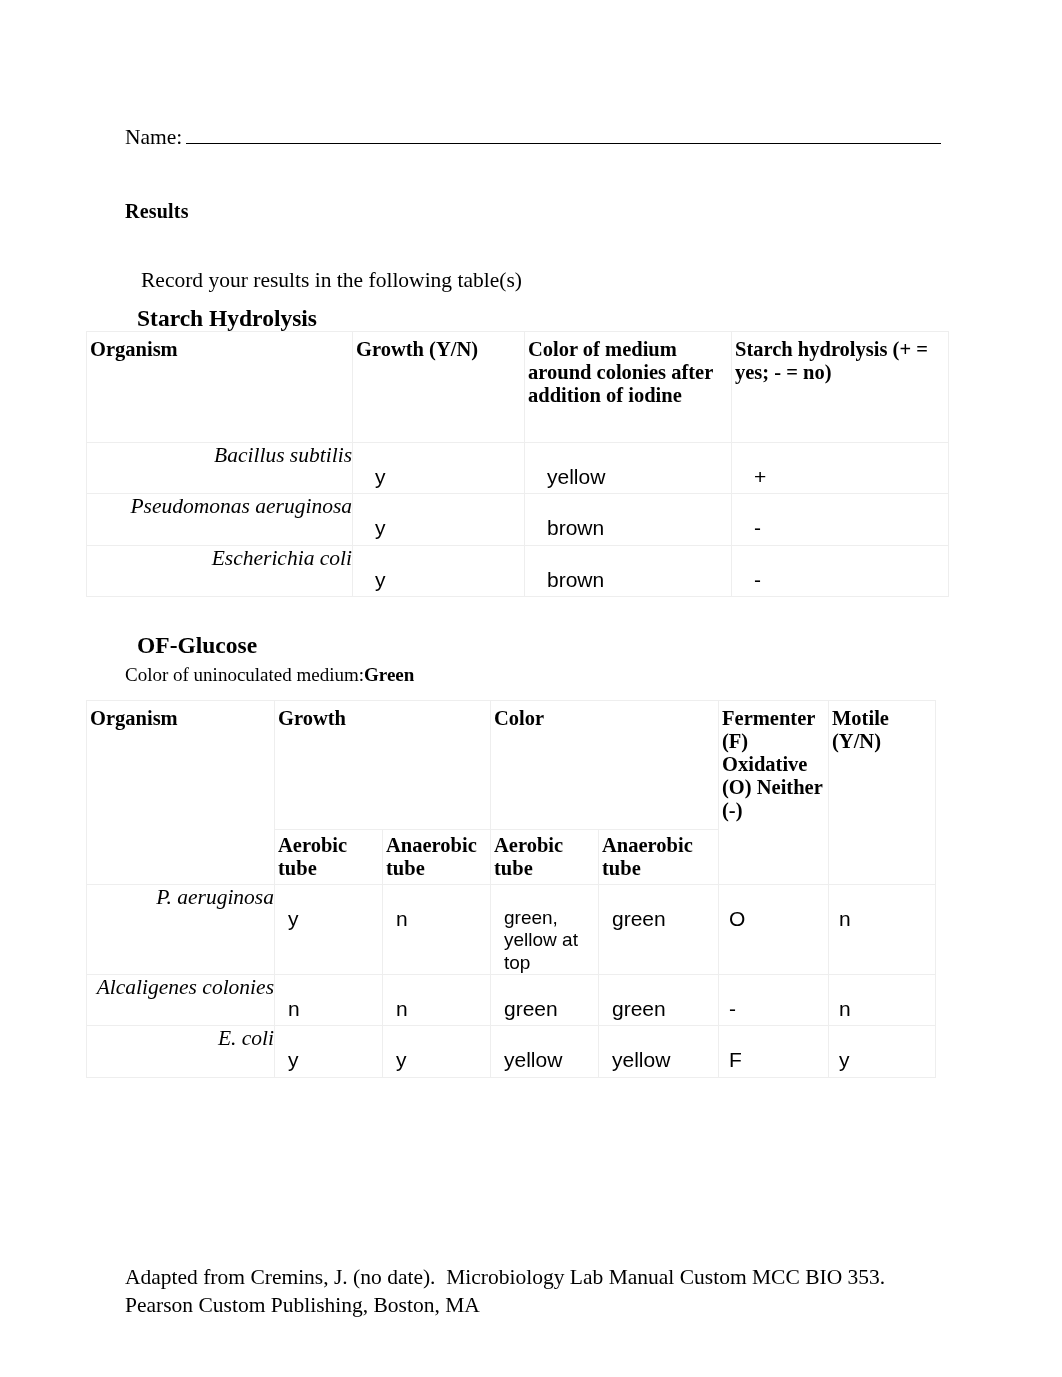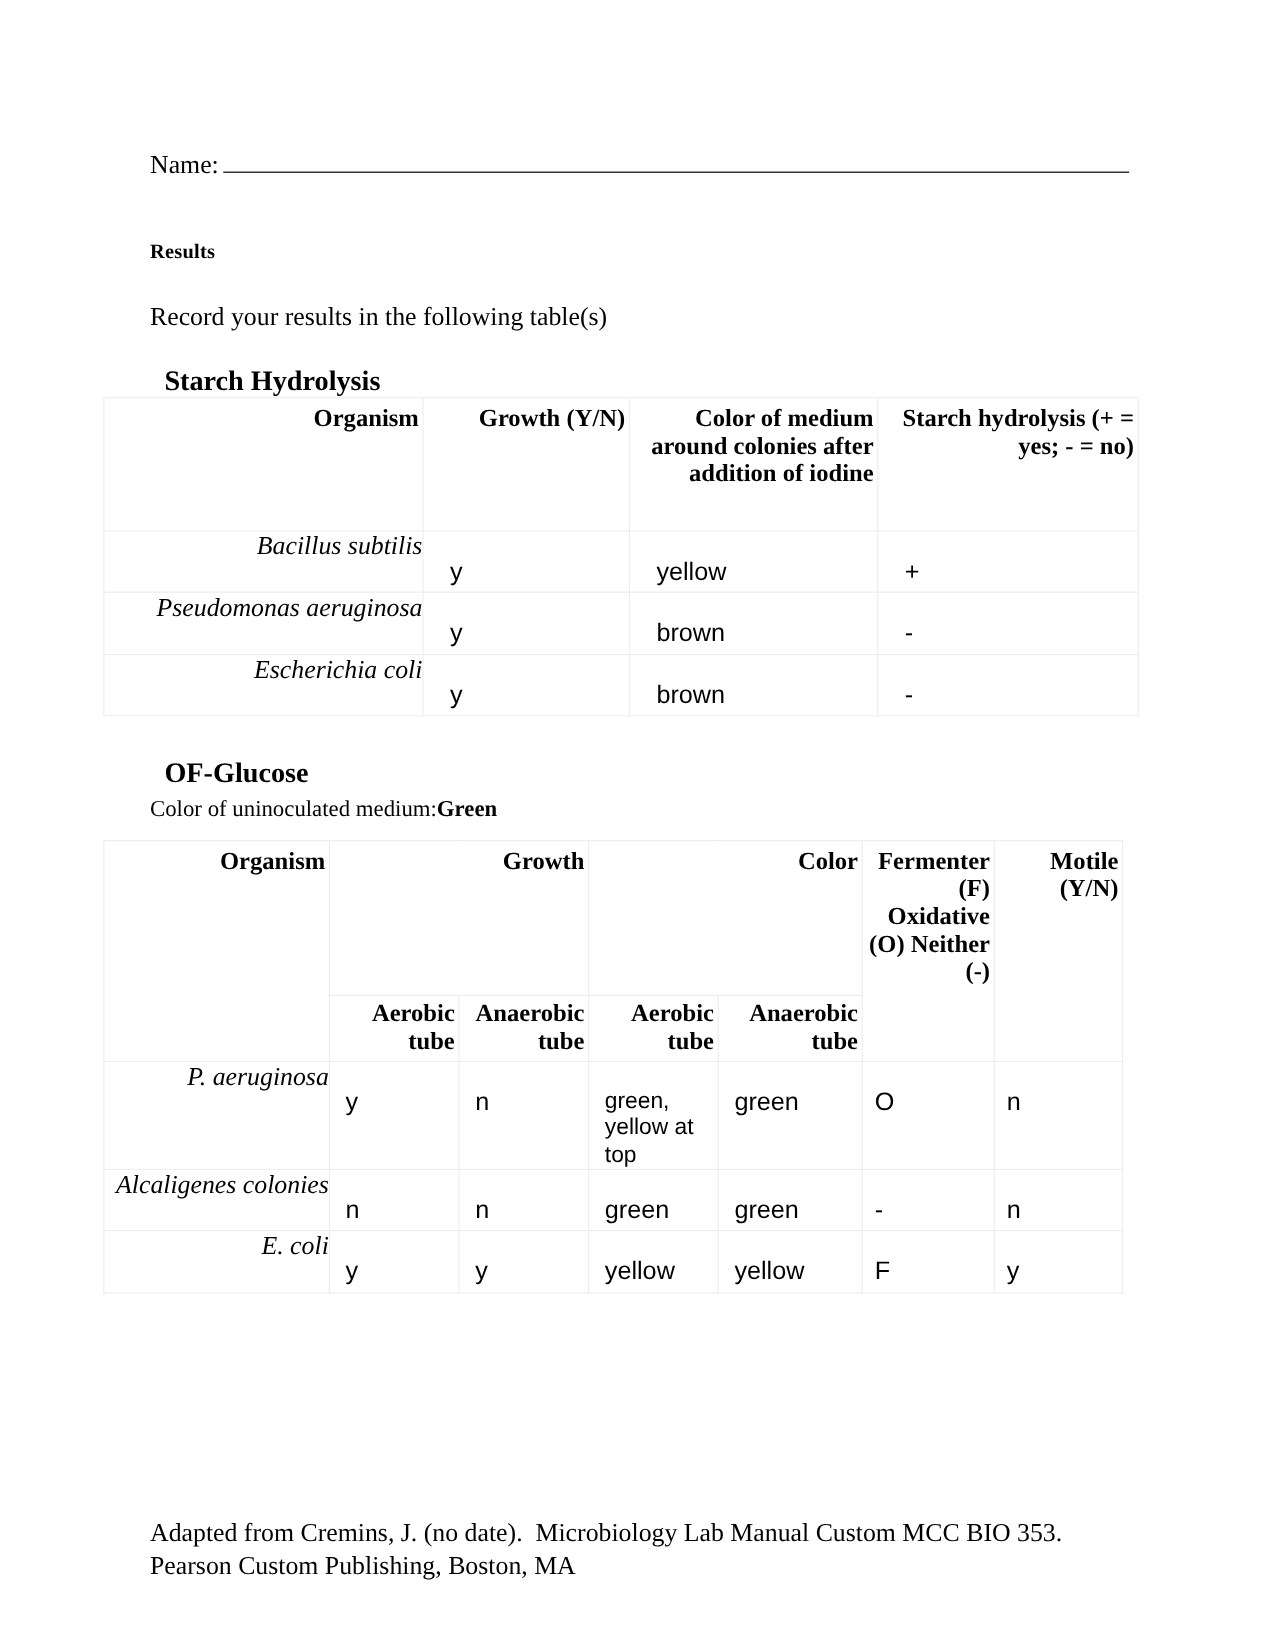--- a/index.html
+++ b/index.html
@@ -39,29 +39,29 @@
     border-bottom: 1.6px solid #000;
     height: 17px;
   }
 
   
   h1.results-title {
     position: absolute;
     left: 125px;
     top: 200px;
     margin: 0;
-    font-size: 17px;
+    font-size: 20px;
     font-weight: bold;
     letter-spacing: 0.2px;
   }
   p.intro {
     position: absolute;
     left: 125px;
     top: 252px;
-    margin: 0;
+    margin: 16px;
     font-size: 21.5px;
   }
   h2.section-title {
     position: absolute;
     left: 125px;
     margin: 12px;
     font-size: 23.5px;
     font-weight: bold;
   }
   h2.starch { top: 293px; }
@@ -87,21 +87,21 @@
   }
   table.wk td, table.wk th {
     border: 1px solid #eeeeee;
     vertical-align: top;
     padding: 0;
     background: #ffffff;
   }
   table.wk th {
     font-weight: bold;
     font-size: 20.5px;
-    text-align: right;
+    text-align: left;
     line-height: 1.12;
     padding: 6px 3px 4px 3px;
   }
 
   
   .org-cell {
     font-style: italic;
     font-size: 21.5px;
     text-align: right;
     padding: 3px 0 3px 8px;

